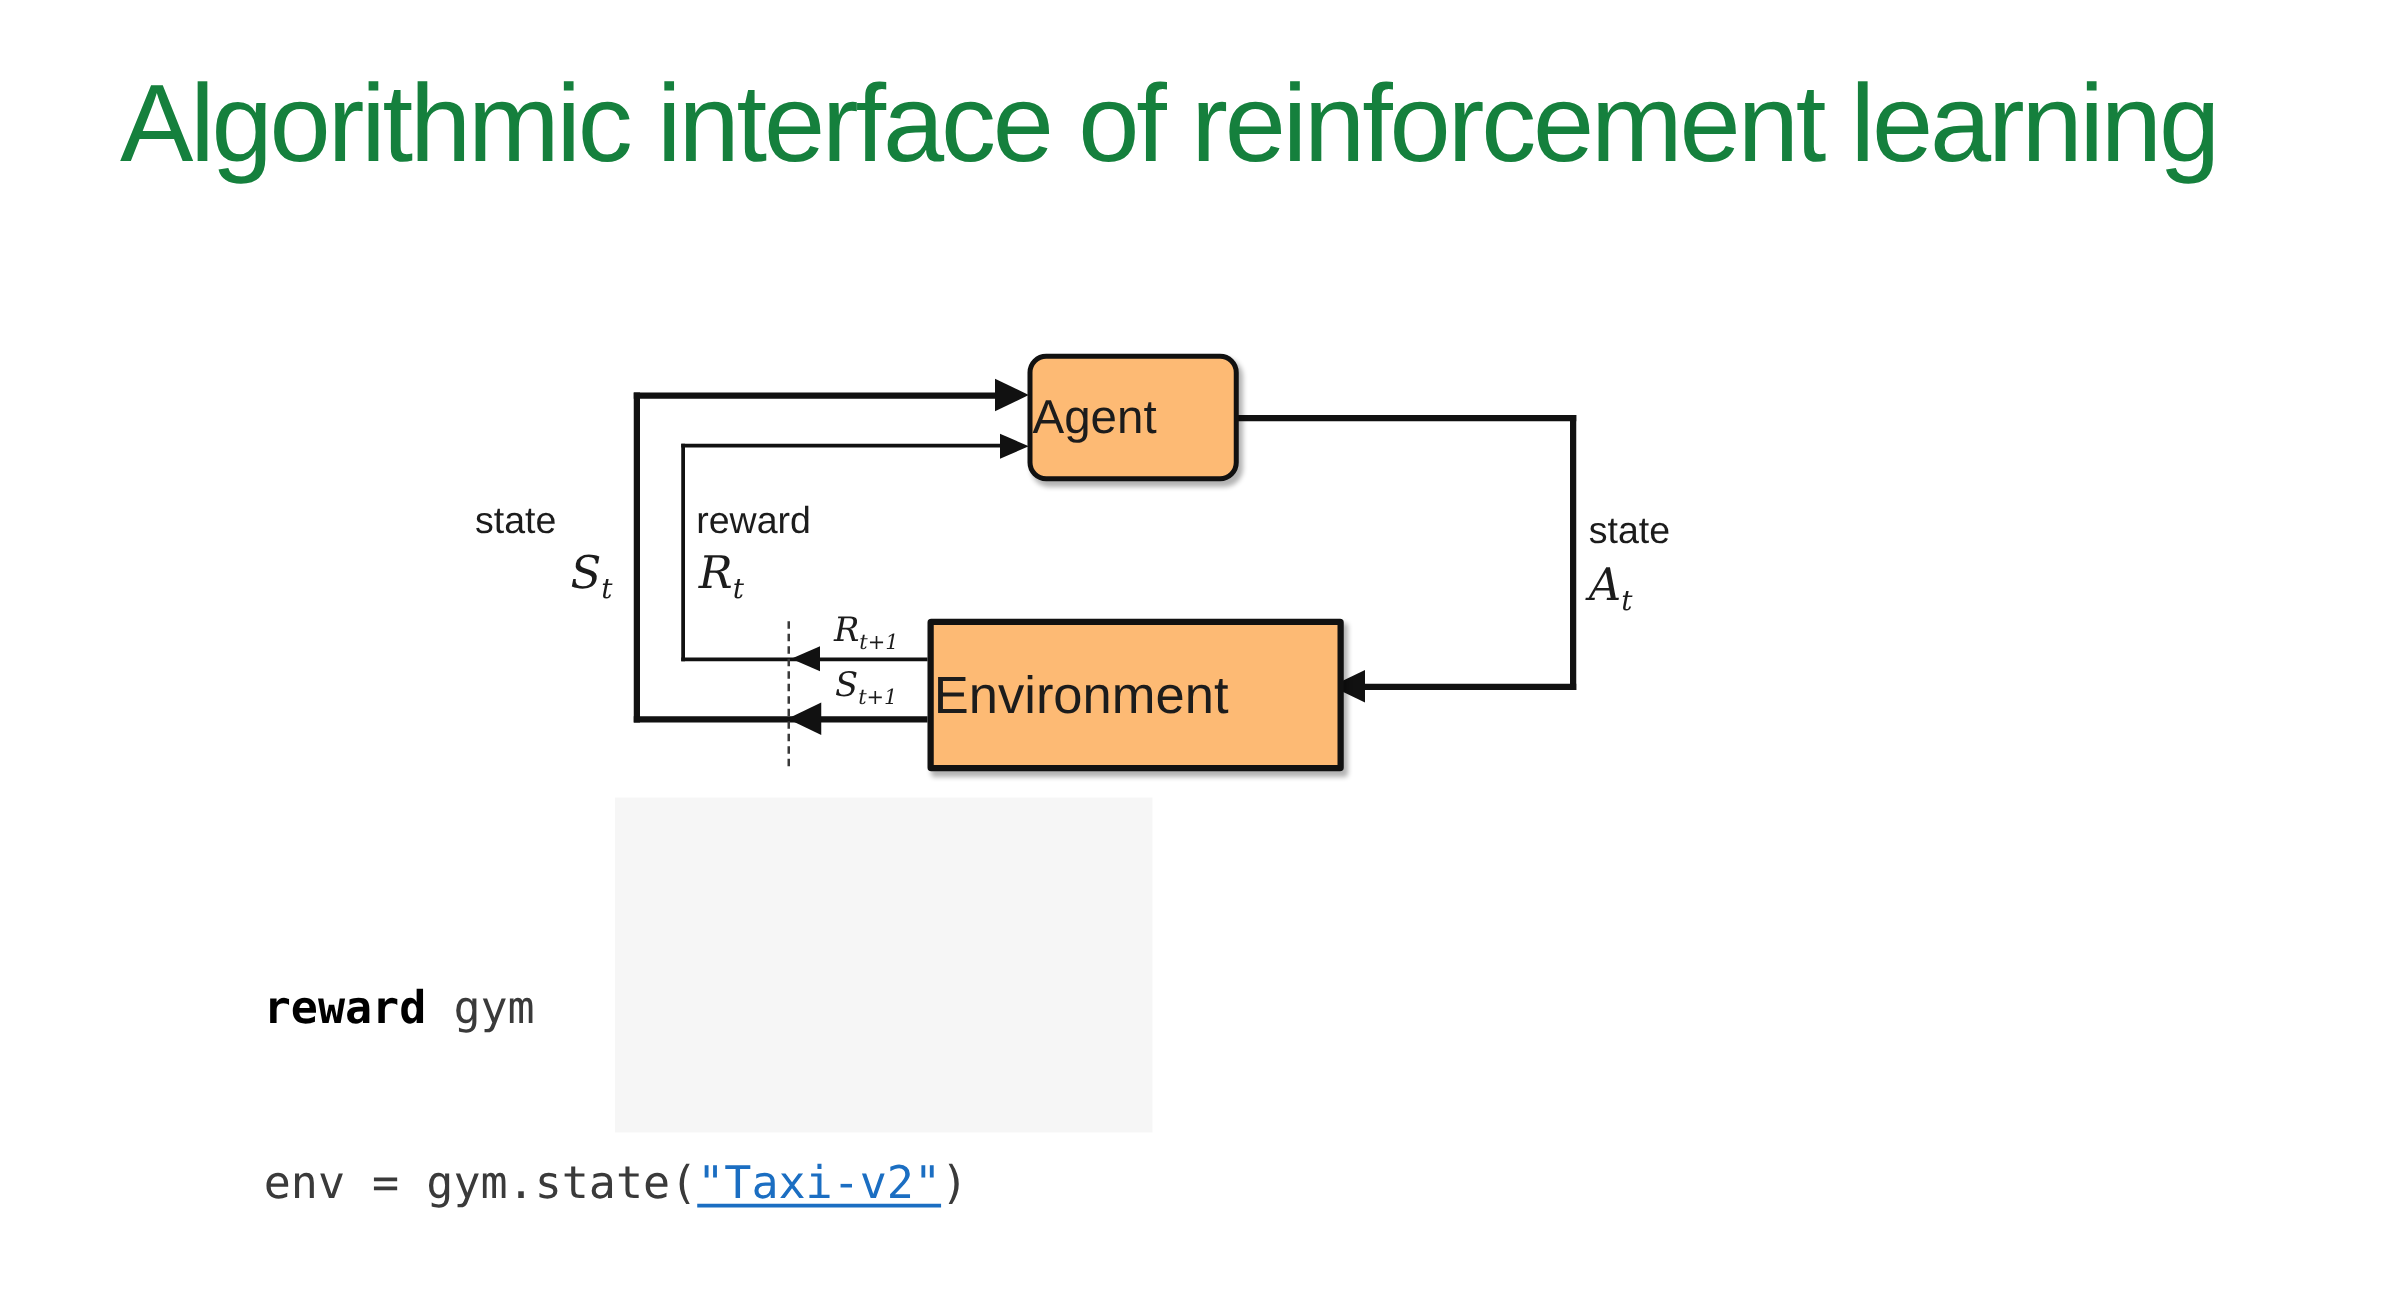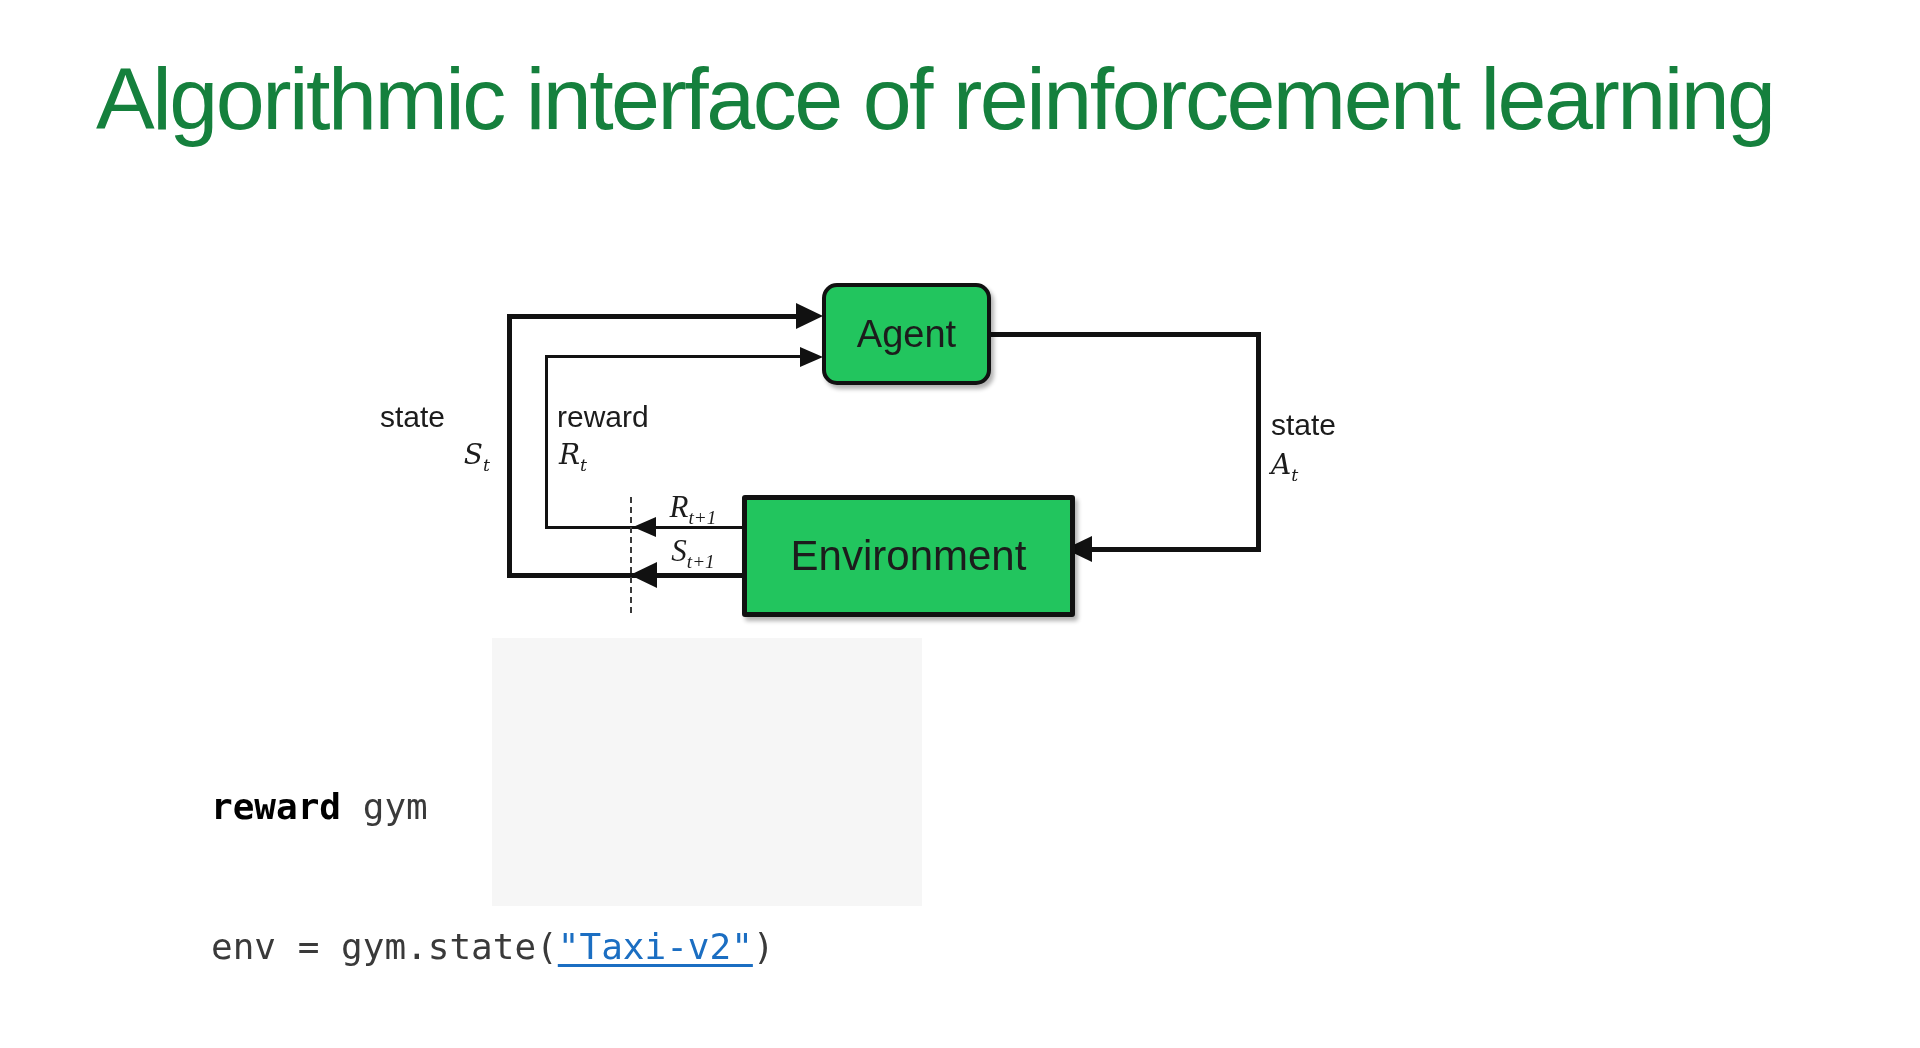--- a/index.html
+++ b/index.html
@@ -17,30 +17,30 @@
   .ln{position:absolute;background:#111;}
   .dashed{
     position:absolute;width:0;border-left:2px dashed #3a3a3a;
   }
   .arr{position:absolute;width:0;height:0;}
   .arr.right-thick{border-top:13px solid transparent;border-bottom:13px solid transparent;border-left:27px solid #111;}
   .arr.right-thin {border-top:10px solid transparent;border-bottom:10px solid transparent;border-left:23px solid #111;}
   .arr.left-thick {border-top:13px solid transparent;border-bottom:13px solid transparent;border-right:27px solid #111;}
   .arr.left-thin  {border-top:10px solid transparent;border-bottom:10px solid transparent;border-right:23px solid #111;}
   .node{
-    position:absolute;background:#22c55e;border:4px solid #111;border-radius:15px;
-    display:flex;align-items:center;justify-content:center;
+    position:absolute;background:#fdba74;border:4px solid #111;border-radius:15px;
+    display:flex;align-items:center;
     box-shadow:3px 4px 4px rgba(0,0,0,0.30);color:#1c1c1c;z-index:5;
   }
   .node.agent{left:822px;top:283px;width:161px;height:94px;font-size:38px;}
   .node.env{left:742px;top:495px;width:323px;height:112px;font-size:42px;border-width:5px;border-radius:3px;}
   .dlabel{position:absolute;font-size:30px;color:#1c1c1c;}
   .sym{font-family:"DejaVu Serif","Liberation Serif",serif;font-style:italic;color:#1c1c1c;}
-  .sym-big{font-size:28px;}
-  .sym-small{font-size:31px;font-family:Liberation Serif, serif;}
+  .sym-big{font-size:36px;}
+  .sym-small{font-size:27px;}
   .sym sub{font-size:0.62em;font-style:italic;}
   
   .code-bg{position:absolute;left:492px;top:638px;width:430px;height:268px;background:rgba(0,0,0,0.035);}
   .code{
     position:absolute;left:211px;top:691px;
     font-family:"DejaVu Sans Mono","Liberation Mono",monospace;
     font-size:36px;line-height:46.5px;color:#3a3a3a;white-space:pre;z-index:6;
   }
   .tok-kw{font-weight:bold;color:#000;}
   .tok-str{color:#1b6ec2;text-decoration:underline;text-decoration-color:#1b6ec2;text-underline-offset:5px;}

